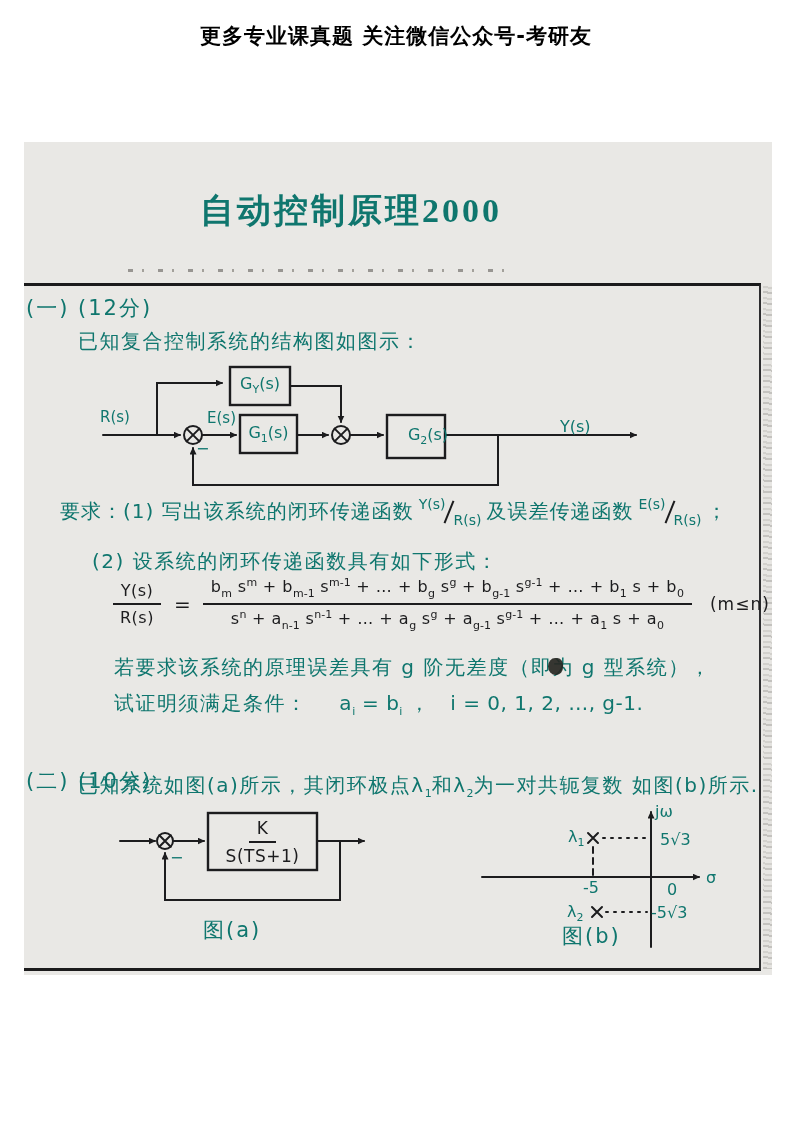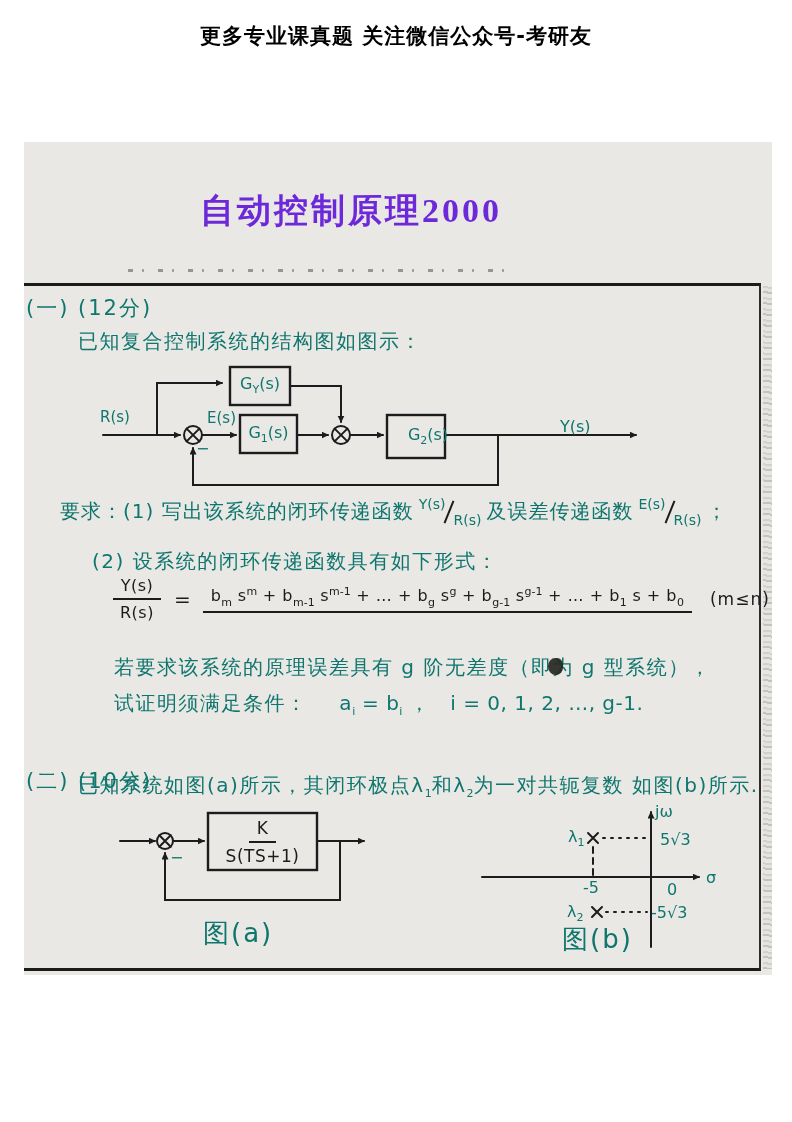--- a/index.html
+++ b/index.html
@@ -13,40 +13,40 @@
     font-size:21px;font-weight:bold;letter-spacing:1px;
   }
   
   .scan{
     position:absolute;left:24px;top:142px;width:748px;height:833px;
     background:#e9e8e5;
   }
   .title{
     position:absolute;left:176px;top:46px;
     font-family:"Liberation Serif","DejaVu Serif",serif;
-    font-size:34px;font-weight:700;letter-spacing:3px;color:#6d28d9;white-space:nowrap;
+    font-size:34px;font-weight:700;letter-spacing:3px;color:#0f766e;white-space:nowrap;
   }
   .smudge{
     position:absolute;left:104px;top:127px;width:390px;height:3px;opacity:.55;
     background:repeating-linear-gradient(90deg,#55524e 0 5px,transparent 5px 14px,#6a675f 14px 16px,transparent 16px 30px);
   }
   .innerbox{
     position:absolute;left:0;top:141px;width:737px;height:688px;box-sizing:border-box;
     border-top:3px solid #1b1b1c;border-right:2px solid #2c2c2e;border-bottom:3px solid #1b1b1c;
   }
   .noise{
     position:absolute;left:739px;top:144px;width:9px;height:683px;opacity:.8;
     background:repeating-linear-gradient(7deg,rgba(100,97,92,.35) 0 2px,rgba(190,188,183,.15) 2px 5px,rgba(130,127,120,.28) 5px 7px,rgba(210,208,203,.1) 7px 11px);
   }
   
   .hw{position:absolute;font-size:20px;letter-spacing:1.5px;color:#0f766e;white-space:nowrap;}
   .hw-head{font-size:21px;letter-spacing:2px;}
   .hw-small{font-size:15px;letter-spacing:0;}
   .hw-label{font-size:16px;letter-spacing:0;}
-  .caption{font-size:26px;letter-spacing:2px;}
+  .caption{font-size:21px;letter-spacing:2px;}
   sup,sub{font-size:11px;letter-spacing:0;}
   
   .dfrac{display:inline-flex;align-items:center;margin:0 5px;font-size:14px;letter-spacing:0;vertical-align:middle;}
   .dfrac .dn{transform:translateY(-8px);}
   .dfrac .dd{transform:translateY(8px);}
   .dfrac .slash{display:inline-block;width:2px;height:24px;background:#1c1c1e;transform:rotate(22deg);margin:0 3px;}
   
   .vfrac{display:inline-flex;flex-direction:column;align-items:center;font-size:16px;letter-spacing:.5px;vertical-align:middle;}
   .vfrac .fn{padding:0 8px 3px;border-bottom:2px solid #1c1c1e;text-align:center;}
   .vfrac .fd{padding:3px 8px 0;text-align:center;}
@@ -134,20 +134,21 @@
     <div class="hw" style="left:68px;top:406px;">(2) 设系统的闭环传递函数具有如下形式：</div>
 
     <div class="formula" style="left:88px;top:434px;">
       <span class="vfrac">
         <span class="fn">Y(s)</span>
         <span class="fd">R(s)</span>
       </span>
       <span class="eq">=</span>
       <span class="vfrac">
         <span class="fn">b<sub>m</sub> s<sup>m</sup> + b<sub>m-1</sub> s<sup>m-1</sup> + … + b<sub>g</sub> s<sup>g</sup> + b<sub>g-1</sub> s<sup>g-1</sup> + … + b<sub>1</sub> s + b<sub>0</sub></span>
+        <span class="fd">s<sup>n</sup> + a<sub>n-1</sub> s<sup>n-1</sup> + … + a<sub>g</sub> s<sup>g</sup> + a<sub>g-1</sub> s<sup>g-1</sup> + … + a<sub>1</sub> s + a<sub>0</sub></span>
       </span>
       <span class="note">(m≤n)</span>
     </div>
 
     <div class="hw" style="left:90px;top:512px;">若要求该系统的原理误差具有 g 阶无差度（即为 g 型系统），</div>
     <div class="ink-blot" style="left:524px;top:516px;"></div>
     <div class="hw" style="left:90px;top:548px;">
       <span>试证明须满足条件：</span>
       <span style="margin-left:24px;letter-spacing:.5px;">a<sub>i</sub> = b<sub>i</sub> ，　i = 0, 1, 2, …, g-1.</span>
     </div>

